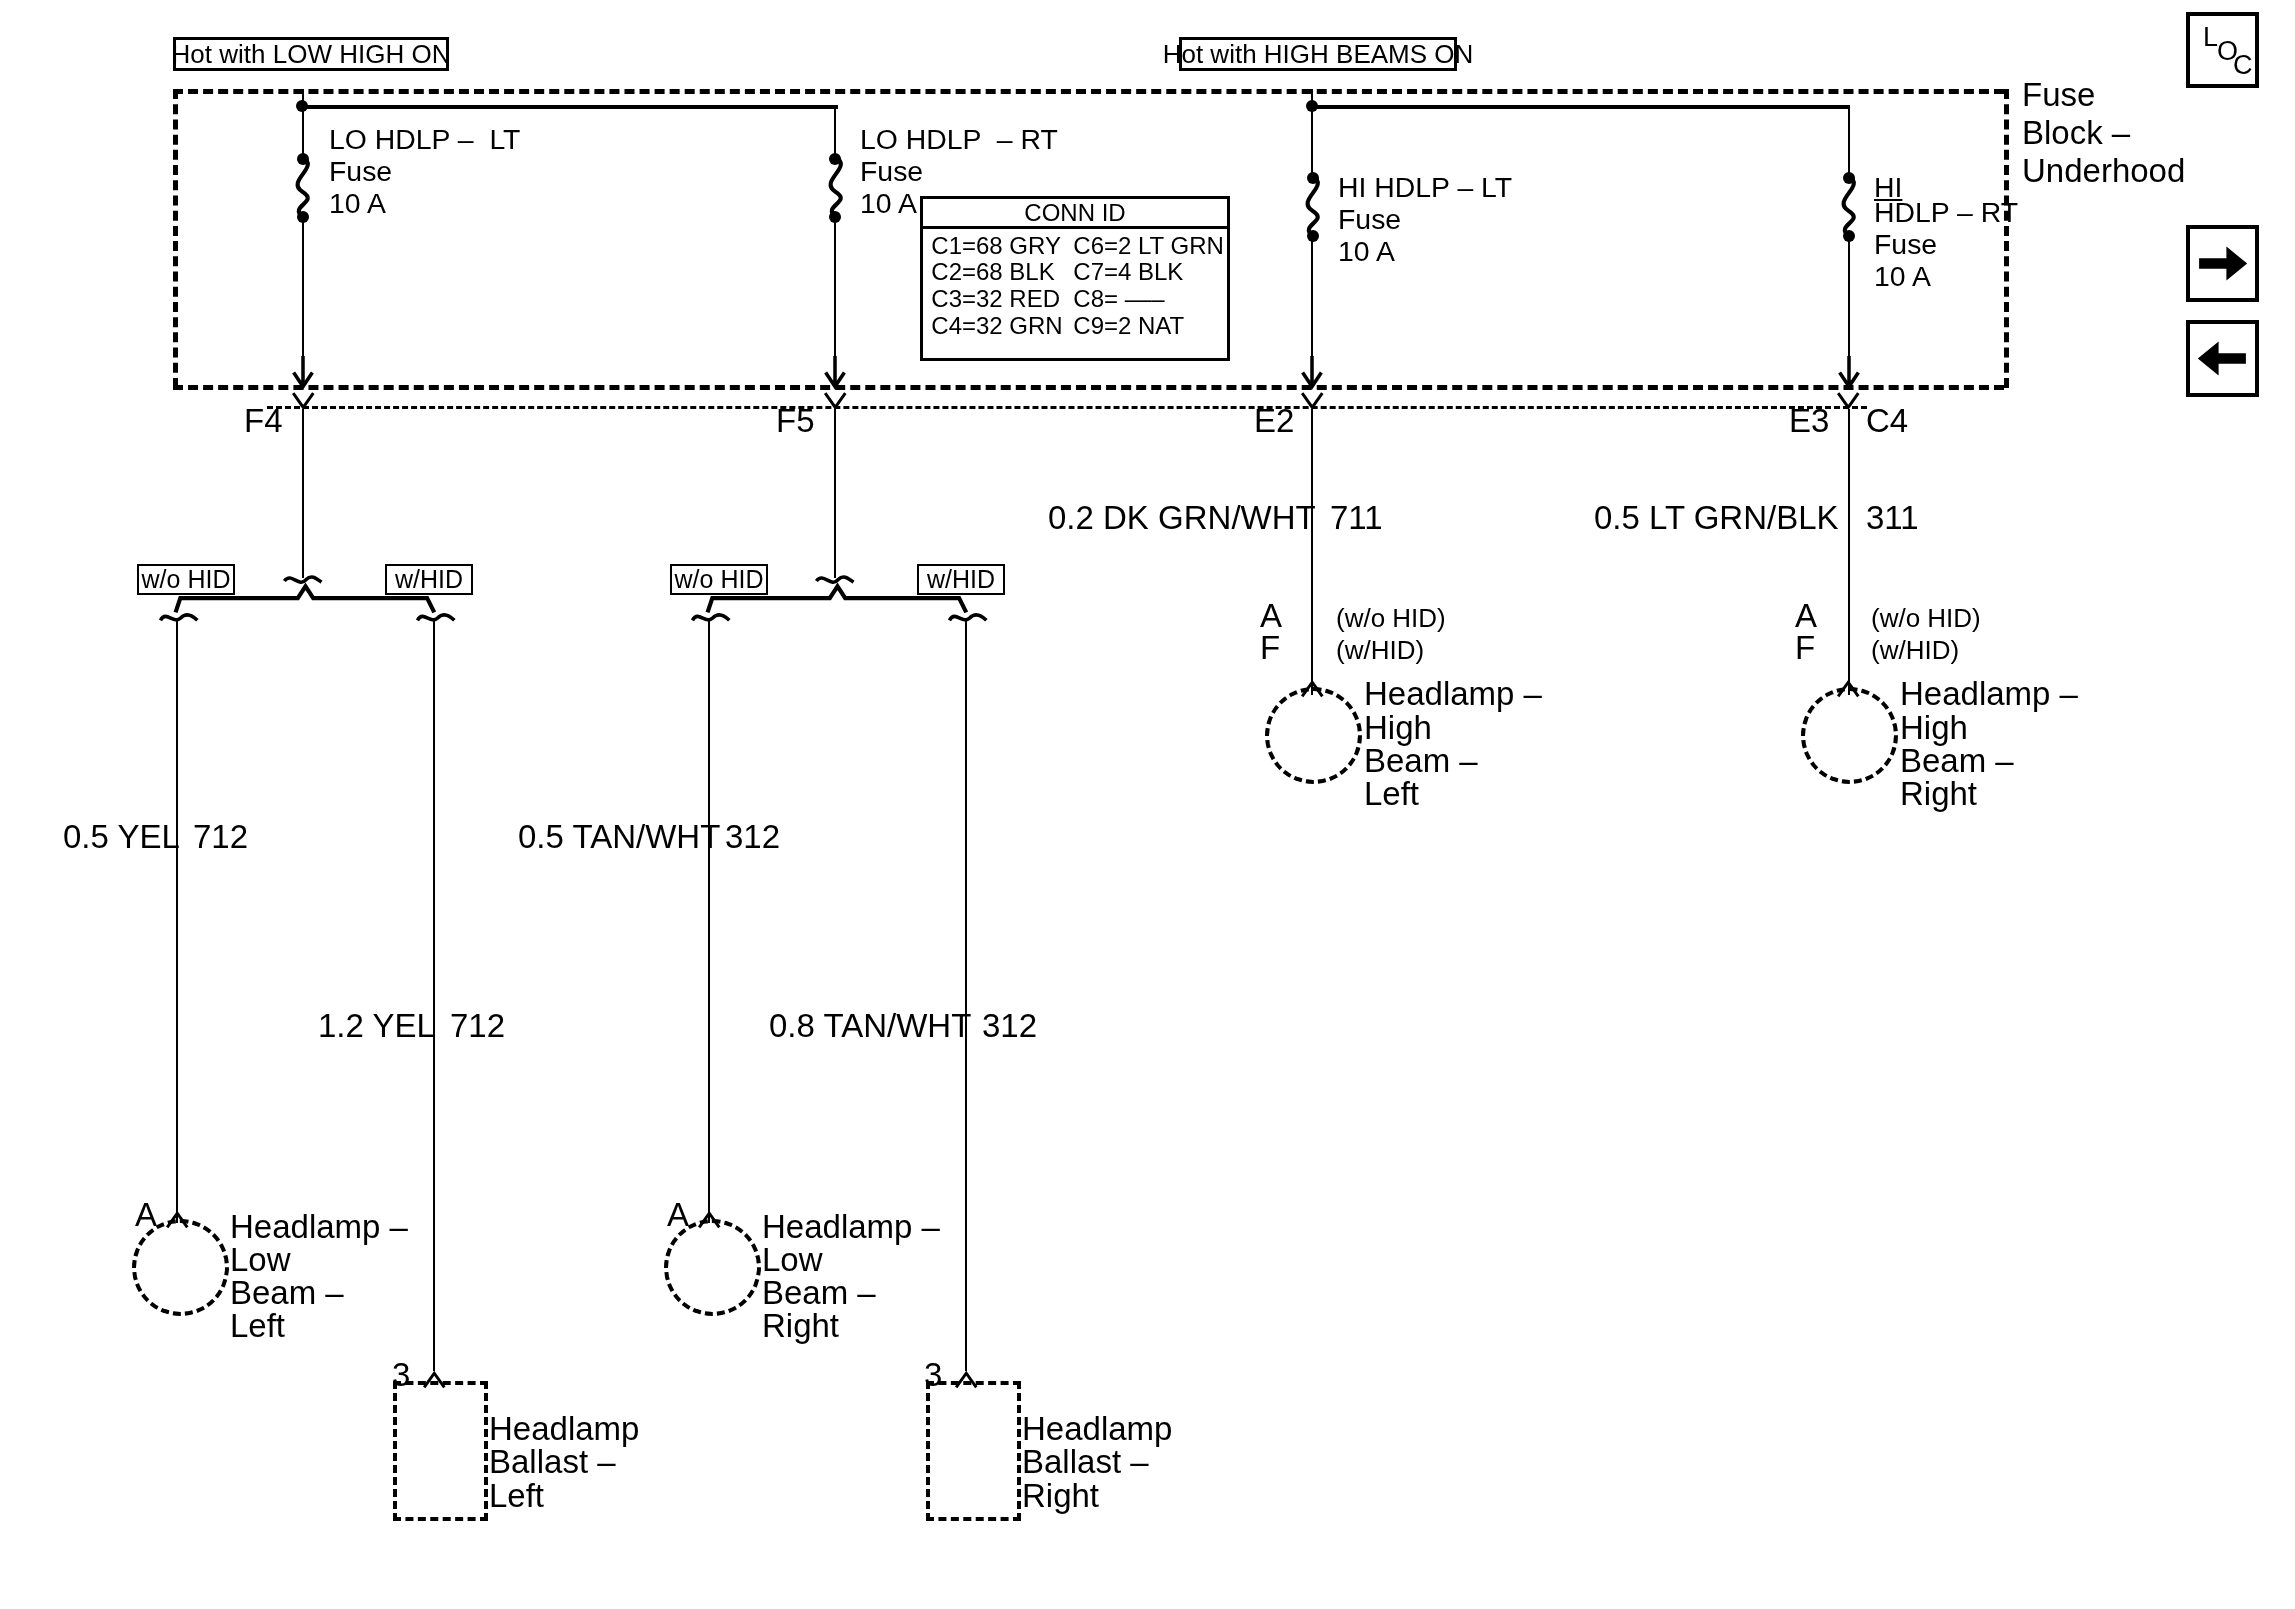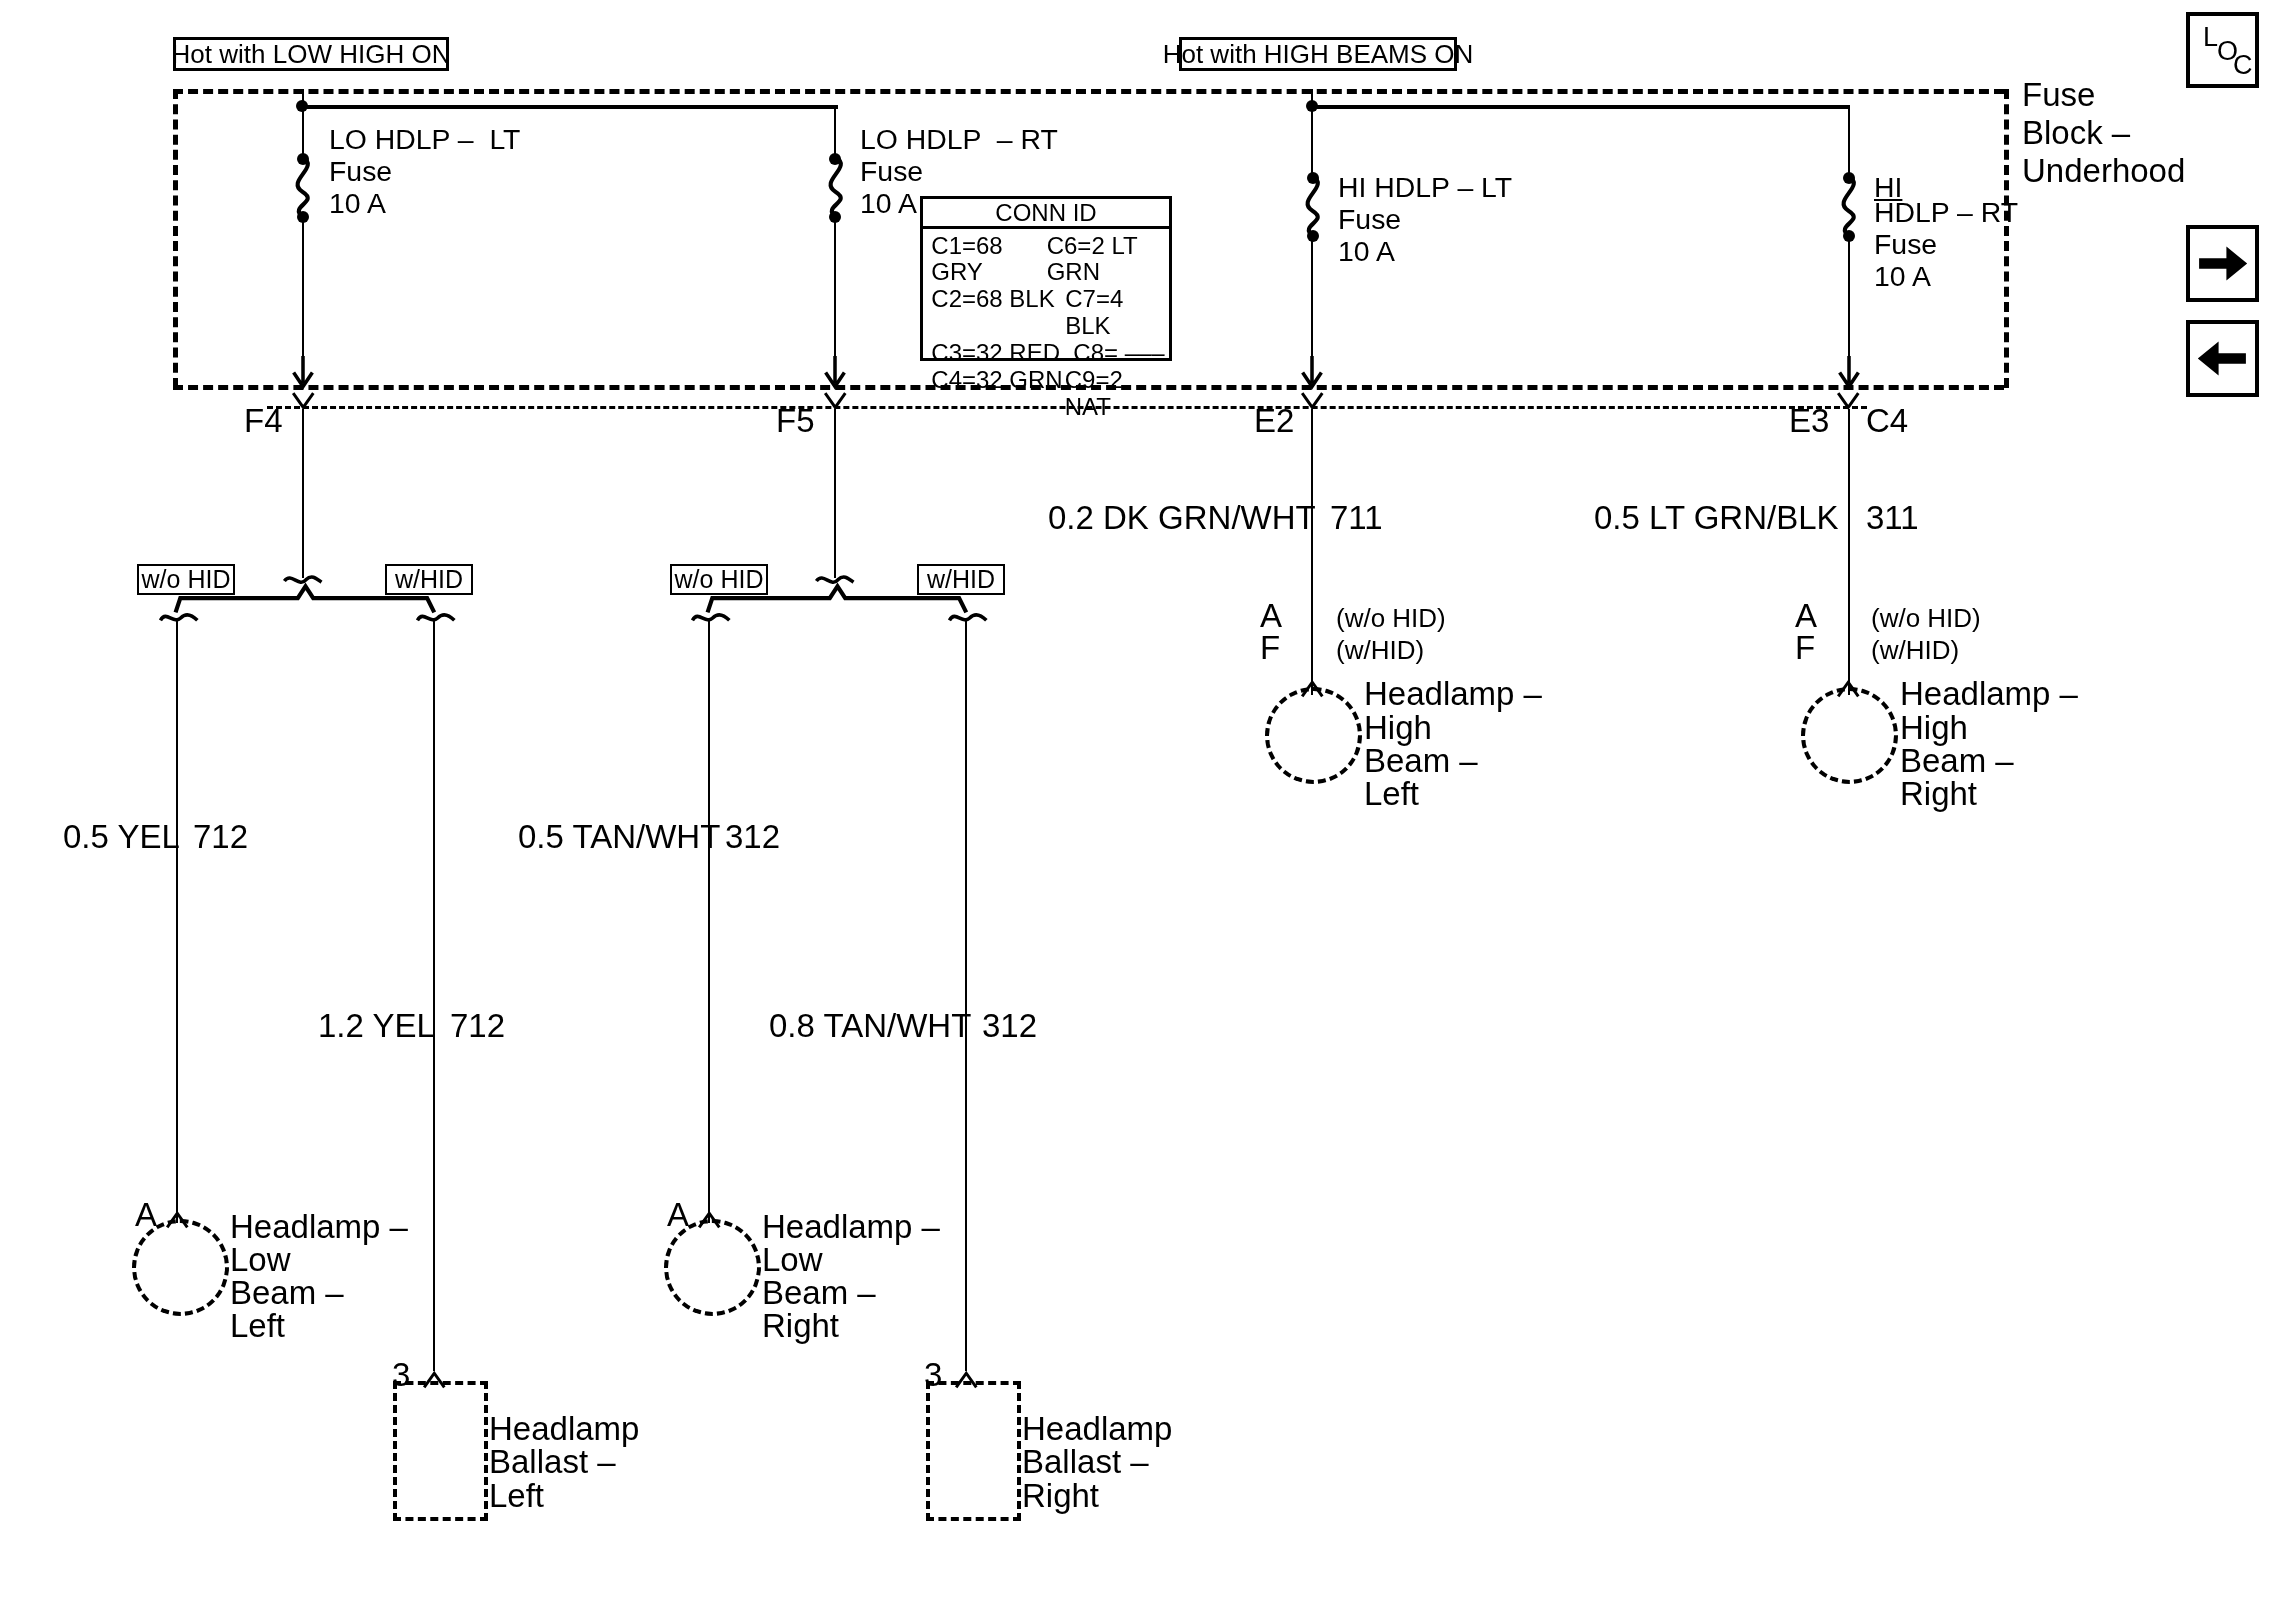--- a/index.html
+++ b/index.html
@@ -128,21 +128,21 @@
   <div class="dot" style="left:1843px;top:230px;"></div>
   <div class="vline" style="left:1848px;top:236px;height:147px;"></div>
   <svg class="abs" style="left:1836px;top:356px;" width="26" height="34" viewBox="0 0 44 58">
     <path d="M22,0 L22,44 M6,28 L22,52 L38,28" stroke="#000" stroke-width="6" fill="none"></path>
   </svg>
   <div class="txt t48" style="left:1874px;top:171px;text-decoration:underline;">HI</div>
   <div class="txt t48" style="left:1874px;top:196px;">HDLP – RT</div>
   <div class="txt t48" style="left:1874px;top:228px;">Fuse</div>
   <div class="txt t48" style="left:1874px;top:260px;">10 A</div>
 
-  <div class="conn" style="left:920px;top:196px;width:252px;height:165px;">
+  <div class="conn" style="left:920px;top:196px;width:310px;height:165px;">
     <div class="conn-title">CONN ID</div>
     <div class="conn-body">
       <div class="conn-row">
         <span class="conn-c1">C1=68 GRY</span>
         <span class="conn-c2">C6=2 LT GRN</span>
       </div>
       <div class="conn-row">
         <span class="conn-c1">C2=68 BLK</span>
         <span class="conn-c2">C7=4 BLK</span>
       </div>

